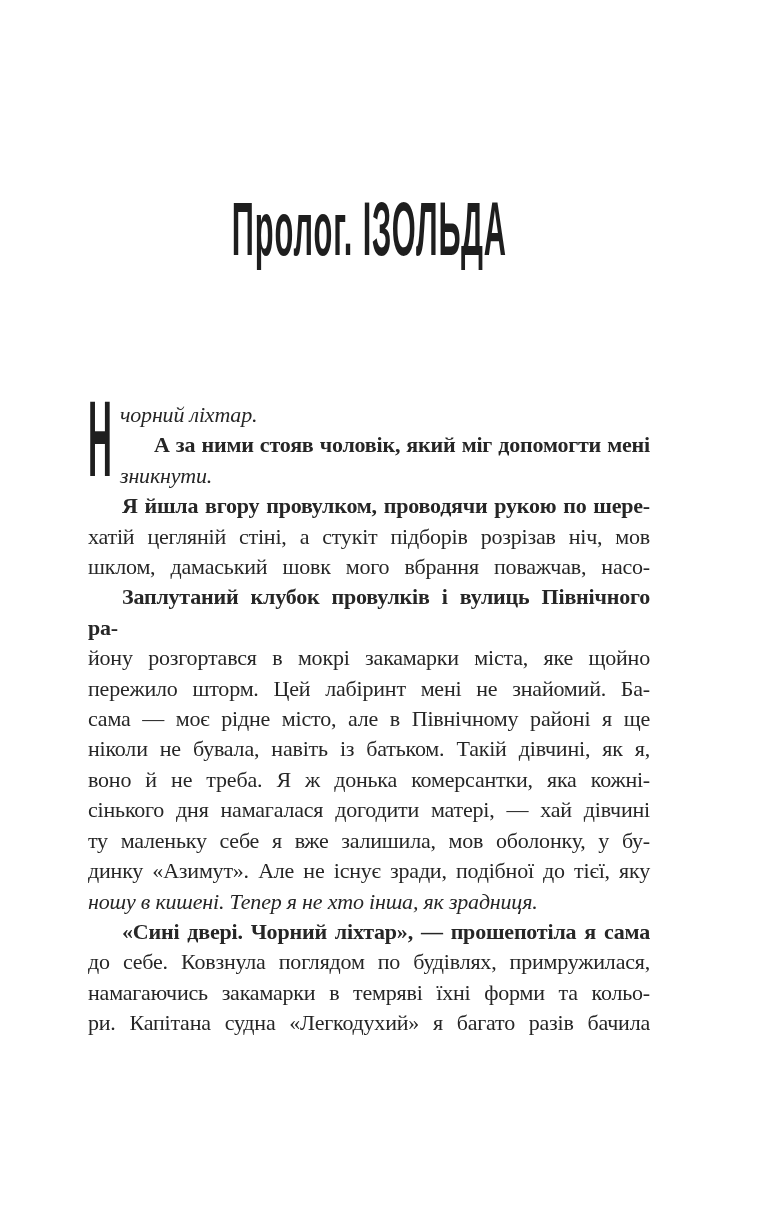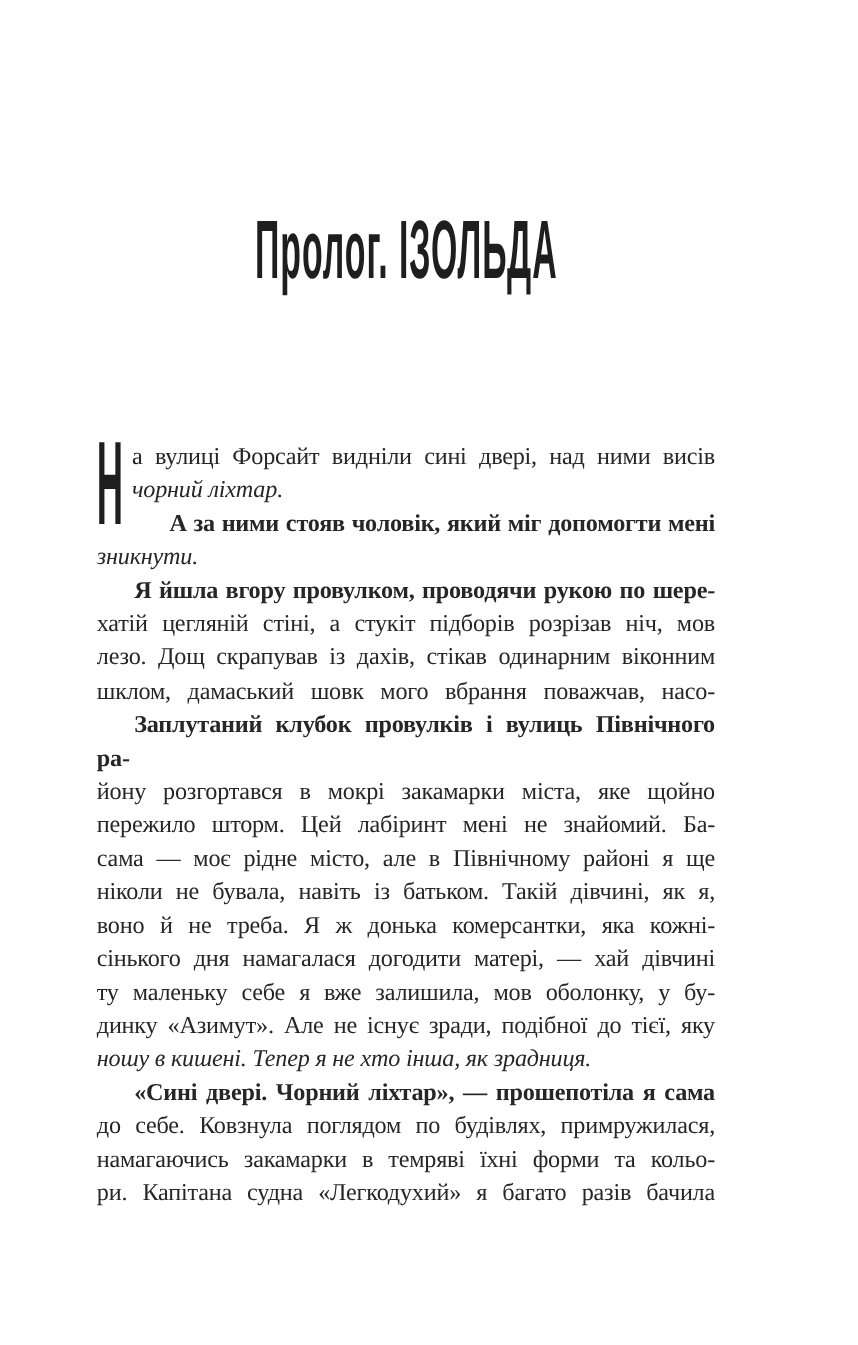--- a/index.html
+++ b/index.html
@@ -84,31 +84,29 @@
 
 <div class="page">
   <div class="title-wrap">
     <span class="title">Пролог. ІЗОЛЬДА</span>
   </div>
   <div class="body-text">
       <div class="para">
         <span class="dropcap">
           <span class="dropcap-glyph">Н</span>
         </span>
-        <div class="line">а вулиці Форсайт видніли сині двері, над ними висів</div>
         <div class="line line--end">чорний ліхтар.</div>
       </div>
       <div class="para">
         <div class="line line--indent">А за ними стояв чоловік, який міг допомогти мені</div>
         <div class="line line--end">зникнути.</div>
       </div>
       <div class="para">
         <div class="line line--indent">Я йшла вгору провулком, проводячи рукою по шере-</div>
         <div class="line">хатій цегляній стіні, а стукіт підборів розрізав ніч, мов</div>
-        <div class="line">лезо. Дощ скрапував із дахів, стікав одинарним віконним</div>
         <div class="line">шклом, дамаський шовк мого вбрання поважчав, насо-</div>
       </div>
       <div class="para">
         <div class="line line--indent">Заплутаний клубок провулків і вулиць Північного ра-</div>
         <div class="line">йону розгортався в мокрі закамарки міста, яке щойно</div>
         <div class="line">пережило шторм. Цей лабіринт мені не знайомий. Ба-</div>
         <div class="line">сама — моє рідне місто, але в Північному районі я ще</div>
         <div class="line">ніколи не бувала, навіть із батьком. Такій дівчині, як я,</div>
         <div class="line">воно й не треба. Я ж донька комерсантки, яка кожні-</div>
         <div class="line">сінького дня намагалася догодити матері, — хай дівчині</div>

